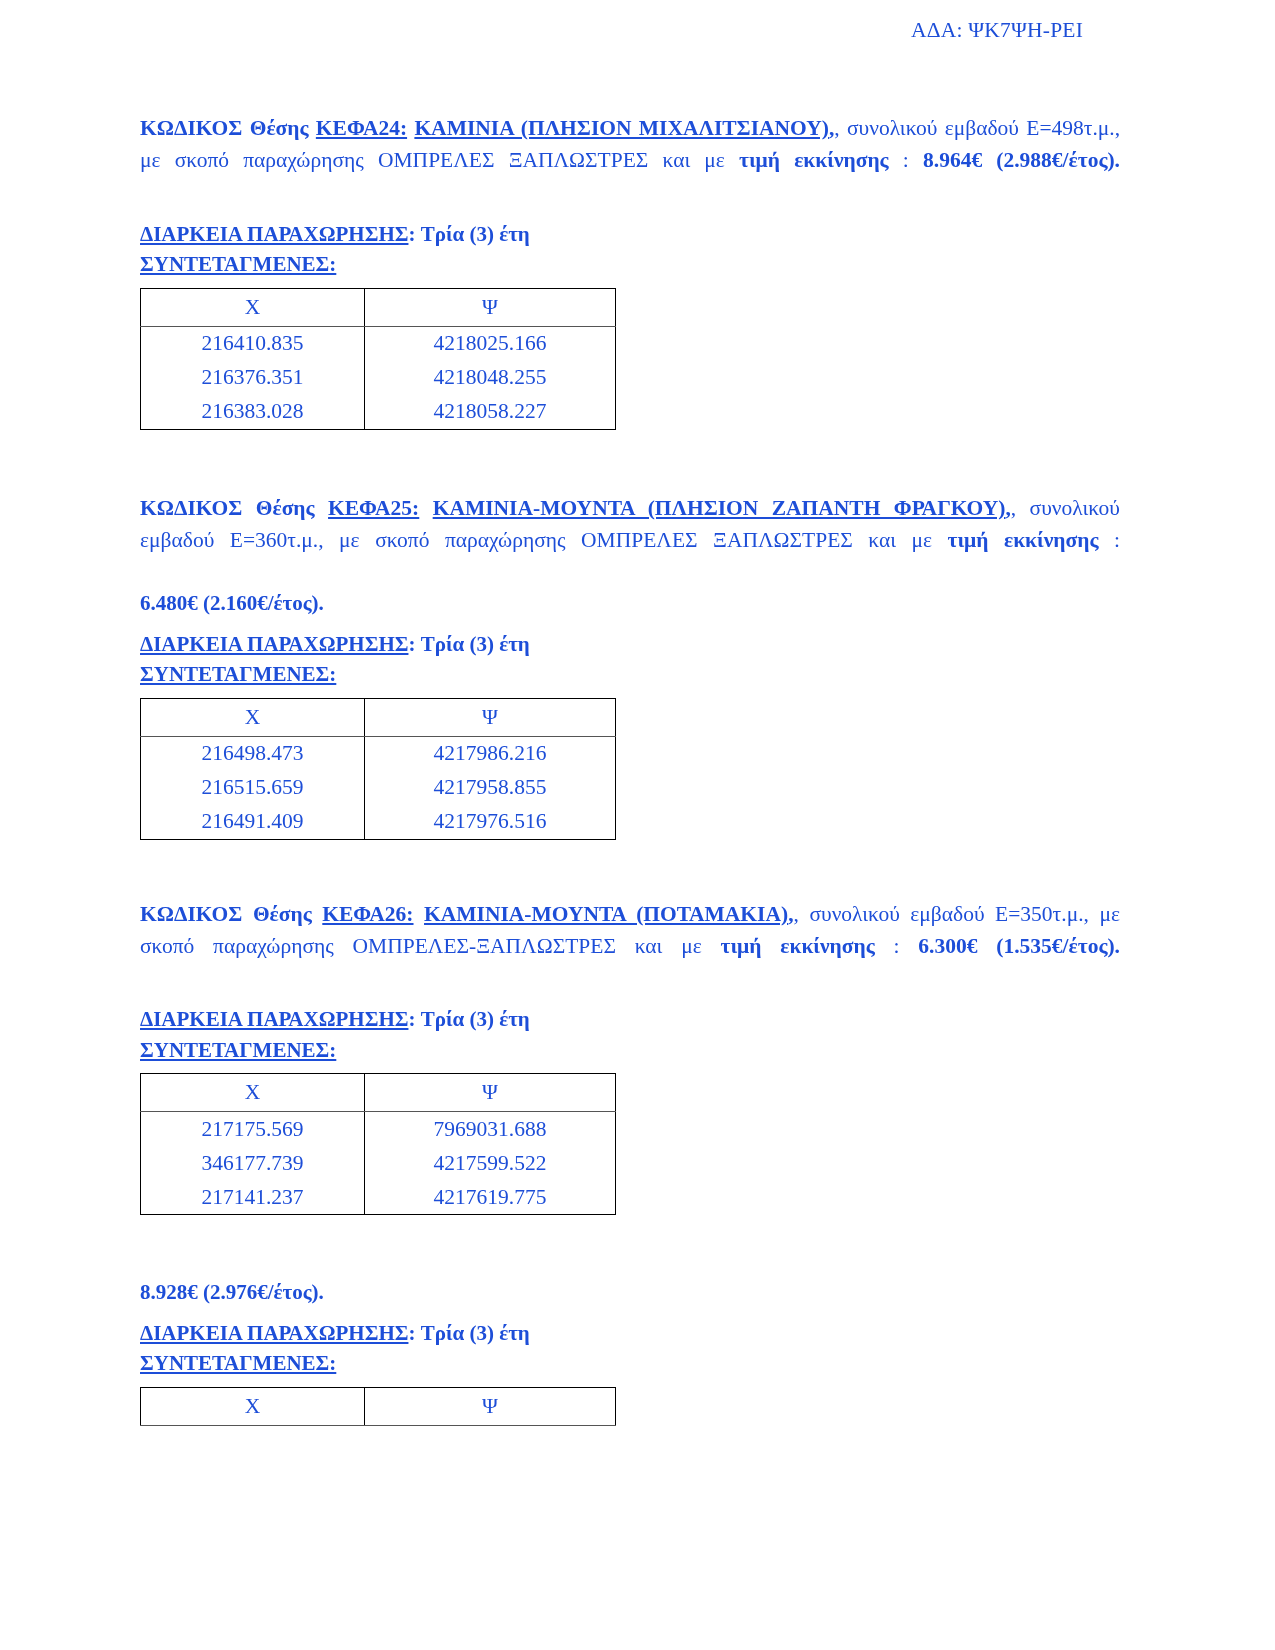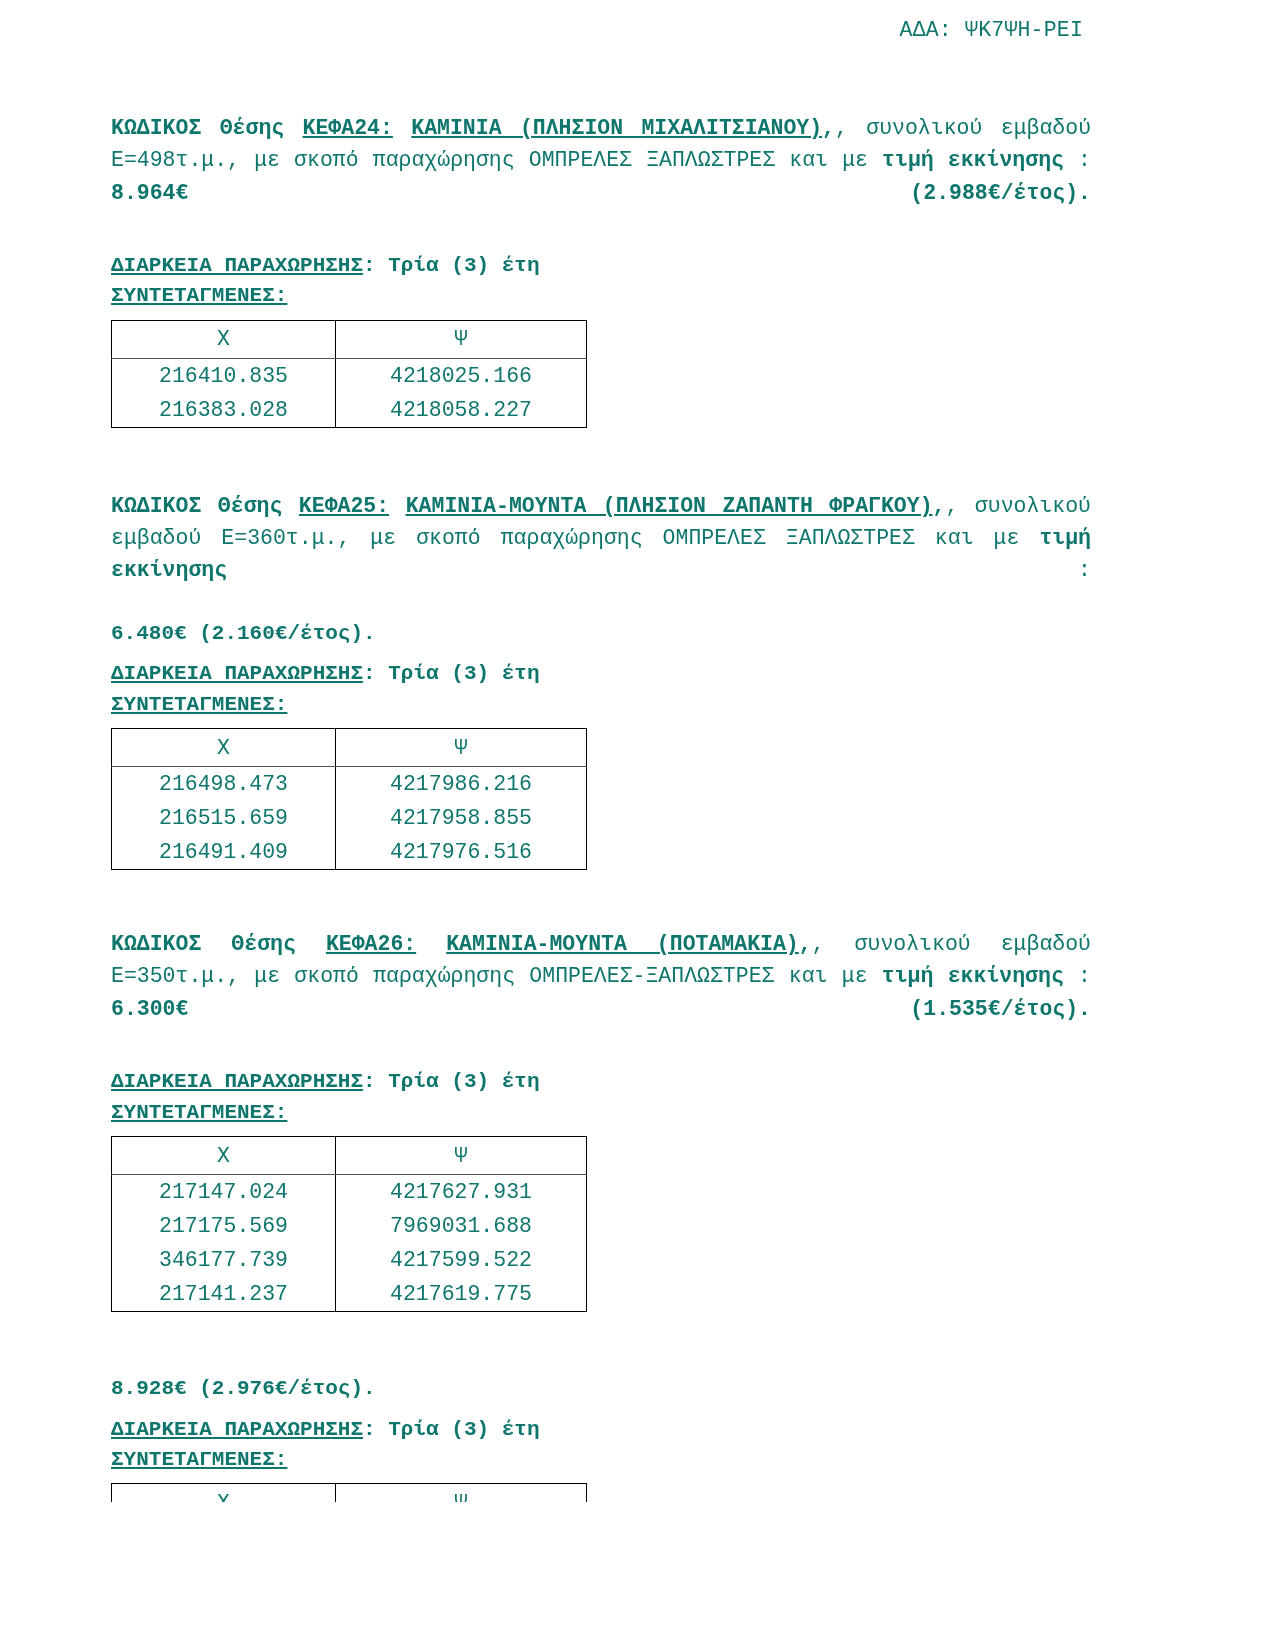--- a/index.html
+++ b/index.html
@@ -5,36 +5,36 @@
   html, body {
     margin: 0;
     padding: 0;
     background: #ffffff;
   }
   .page {
     position: relative;
     width: 1275px;
     height: 1502px;
     background: #ffffff;
-    font-family: Liberation Mono, monospace;
-    color: #0f766e;
+    font-family: Liberation Serif, serif;
+    color: #1d4ed8;
     box-sizing: border-box;
     overflow: hidden;
   }
   .ada-header {
     position: absolute;
     top: 18px;
     right: 192px;
     font-size: 21.5px;
     letter-spacing: 0.2px;
     white-space: nowrap;
   }
   .content {
     position: absolute;
-    left: 111px;
+    left: 140px;
     top: 112px;
     width: 980px;
   }
   .para {
     font-size: 21.5px;
     line-height: 1.50;
     text-align: justify;
     margin: 0 0 0 0;
     text-justify: inter-word;
   }
@@ -115,20 +115,24 @@
             <th class="col-x">Χ</th>
             <th class="col-y">Ψ</th>
           </tr>
         </thead>
         <tbody>
           <tr>
             <td class="col-x">216410.835</td>
             <td class="col-y">4218025.166</td>
           </tr>
           <tr>
+            <td class="col-x">216376.351</td>
+            <td class="col-y">4218048.255</td>
+          </tr>
+          <tr>
             <td class="col-x">216383.028</td>
             <td class="col-y">4218058.227</td>
           </tr>
         </tbody>
       </table>
     </div>
 
     <div class="gap-xl"></div>
 
     <div>
@@ -176,24 +180,20 @@
 
       <table class="coords">
         <thead>
           <tr>
             <th class="col-x">Χ</th>
             <th class="col-y">Ψ</th>
           </tr>
         </thead>
         <tbody>
           <tr>
-            <td class="col-x">217147.024</td>
-            <td class="col-y">4217627.931</td>
-          </tr>
-          <tr>
             <td class="col-x">217175.569</td>
             <td class="col-y">7969031.688</td>
           </tr>
           <tr>
             <td class="col-x">346177.739</td>
             <td class="col-y">4217599.522</td>
           </tr>
           <tr>
             <td class="col-x">217141.237</td>
             <td class="col-y">4217619.775</td>

